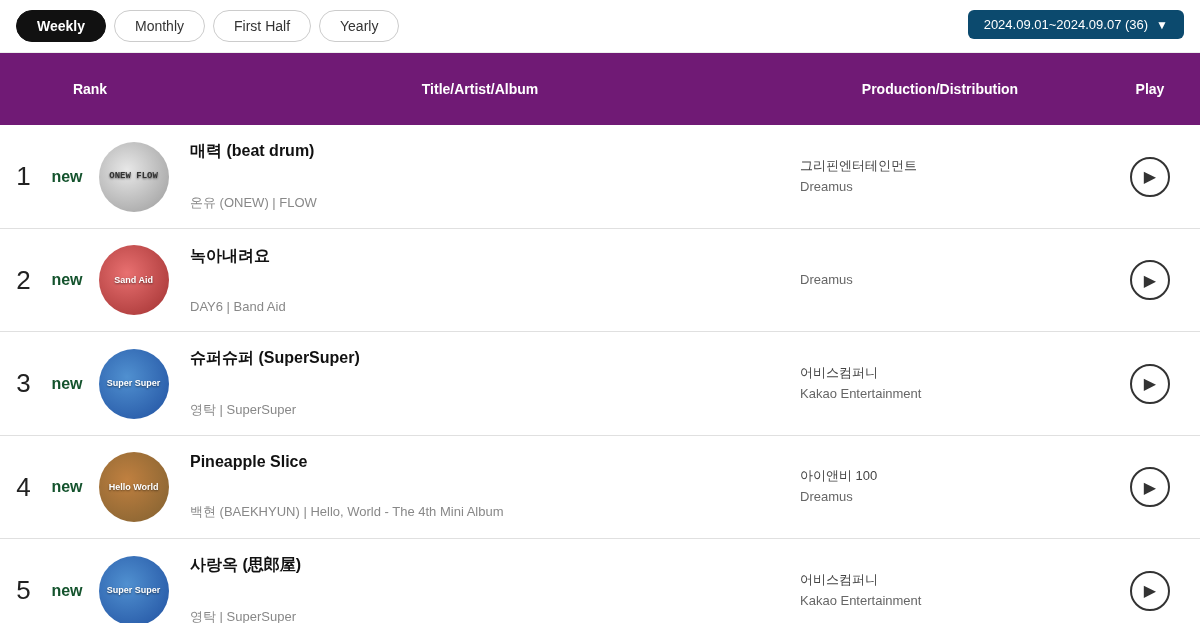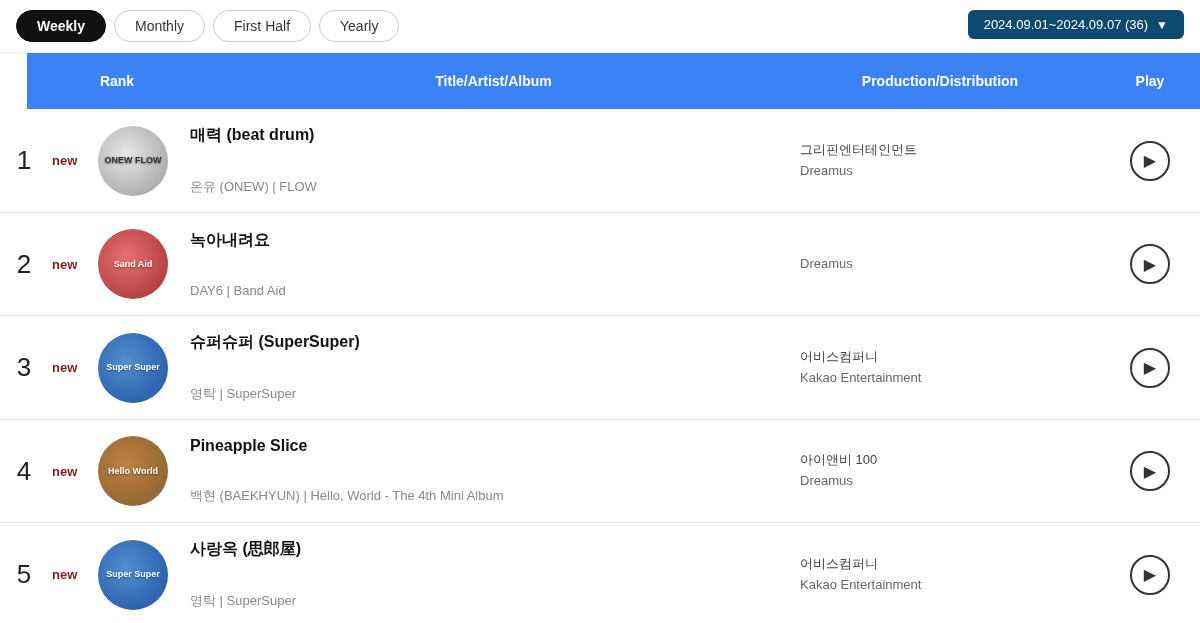--- a/index.html
+++ b/index.html
@@ -53,26 +53,25 @@
       cursor: pointer;
     }
     .date-range-btn .chevron {
       font-size: 12px;
     }
 
     
     .table-header {
       display: grid;
       grid-template-columns: 180px 1fr 320px 100px;
-      background: #3b82f6;
+      background: #701a75;
       color: #fff;
       font-size: 14px;
       font-weight: 600;
-      padding: 16px 0;
-      margin-left: 27px;
+      padding: 24px 0;
     }
     .th-cell {
       text-align: center;
       padding: 4px 0;
     }
 
     
     .table-body {}
     .table-row {
       display: grid;
@@ -88,22 +87,22 @@
       gap: 16px;
     }
     .rank-number {
       font-size: 26px;
       font-weight: 400;
       color: #222;
       min-width: 24px;
       text-align: center;
     }
     .rank-badge {
-      font-size: 13px;
-      color: #7f1d1d;
+      font-size: 16px;
+      color: #14532d;
       font-weight: 600;
       min-width: 30px;
     }
     .album-thumb {
       width: 70px;
       height: 70px;
       border-radius: 50%;
       overflow: hidden;
       flex-shrink: 0;
       background: #ddd;
@@ -157,21 +156,21 @@
       background: #fff;
       display: flex;
       align-items: center;
       justify-content: center;
       cursor: pointer;
       font-size: 16px;
       color: #333;
     }
 
     
-    .album-1 { background: radial-gradient(circle at 40% 40%, #e8e8e8, #999); }
+    .album-1 { background: radial-gradient(circle at 40% 40%, #e8e8e8, #999); font-family: Liberation Mono, monospace; }
     .album-2 { background: radial-gradient(circle at 40% 40%, #e87070, #a03030); }
     .album-3 { background: radial-gradient(circle at 40% 40%, #5090d0, #2050a0); }
     .album-4 { background: radial-gradient(circle at 40% 40%, #c08040, #806030); }
     .album-5 { background: radial-gradient(circle at 40% 40%, #5090d0, #2050a0); }
 
     .album-text {
       font-size: 9px;
       font-weight: 700;
       color: #fff;
       text-align: center;

